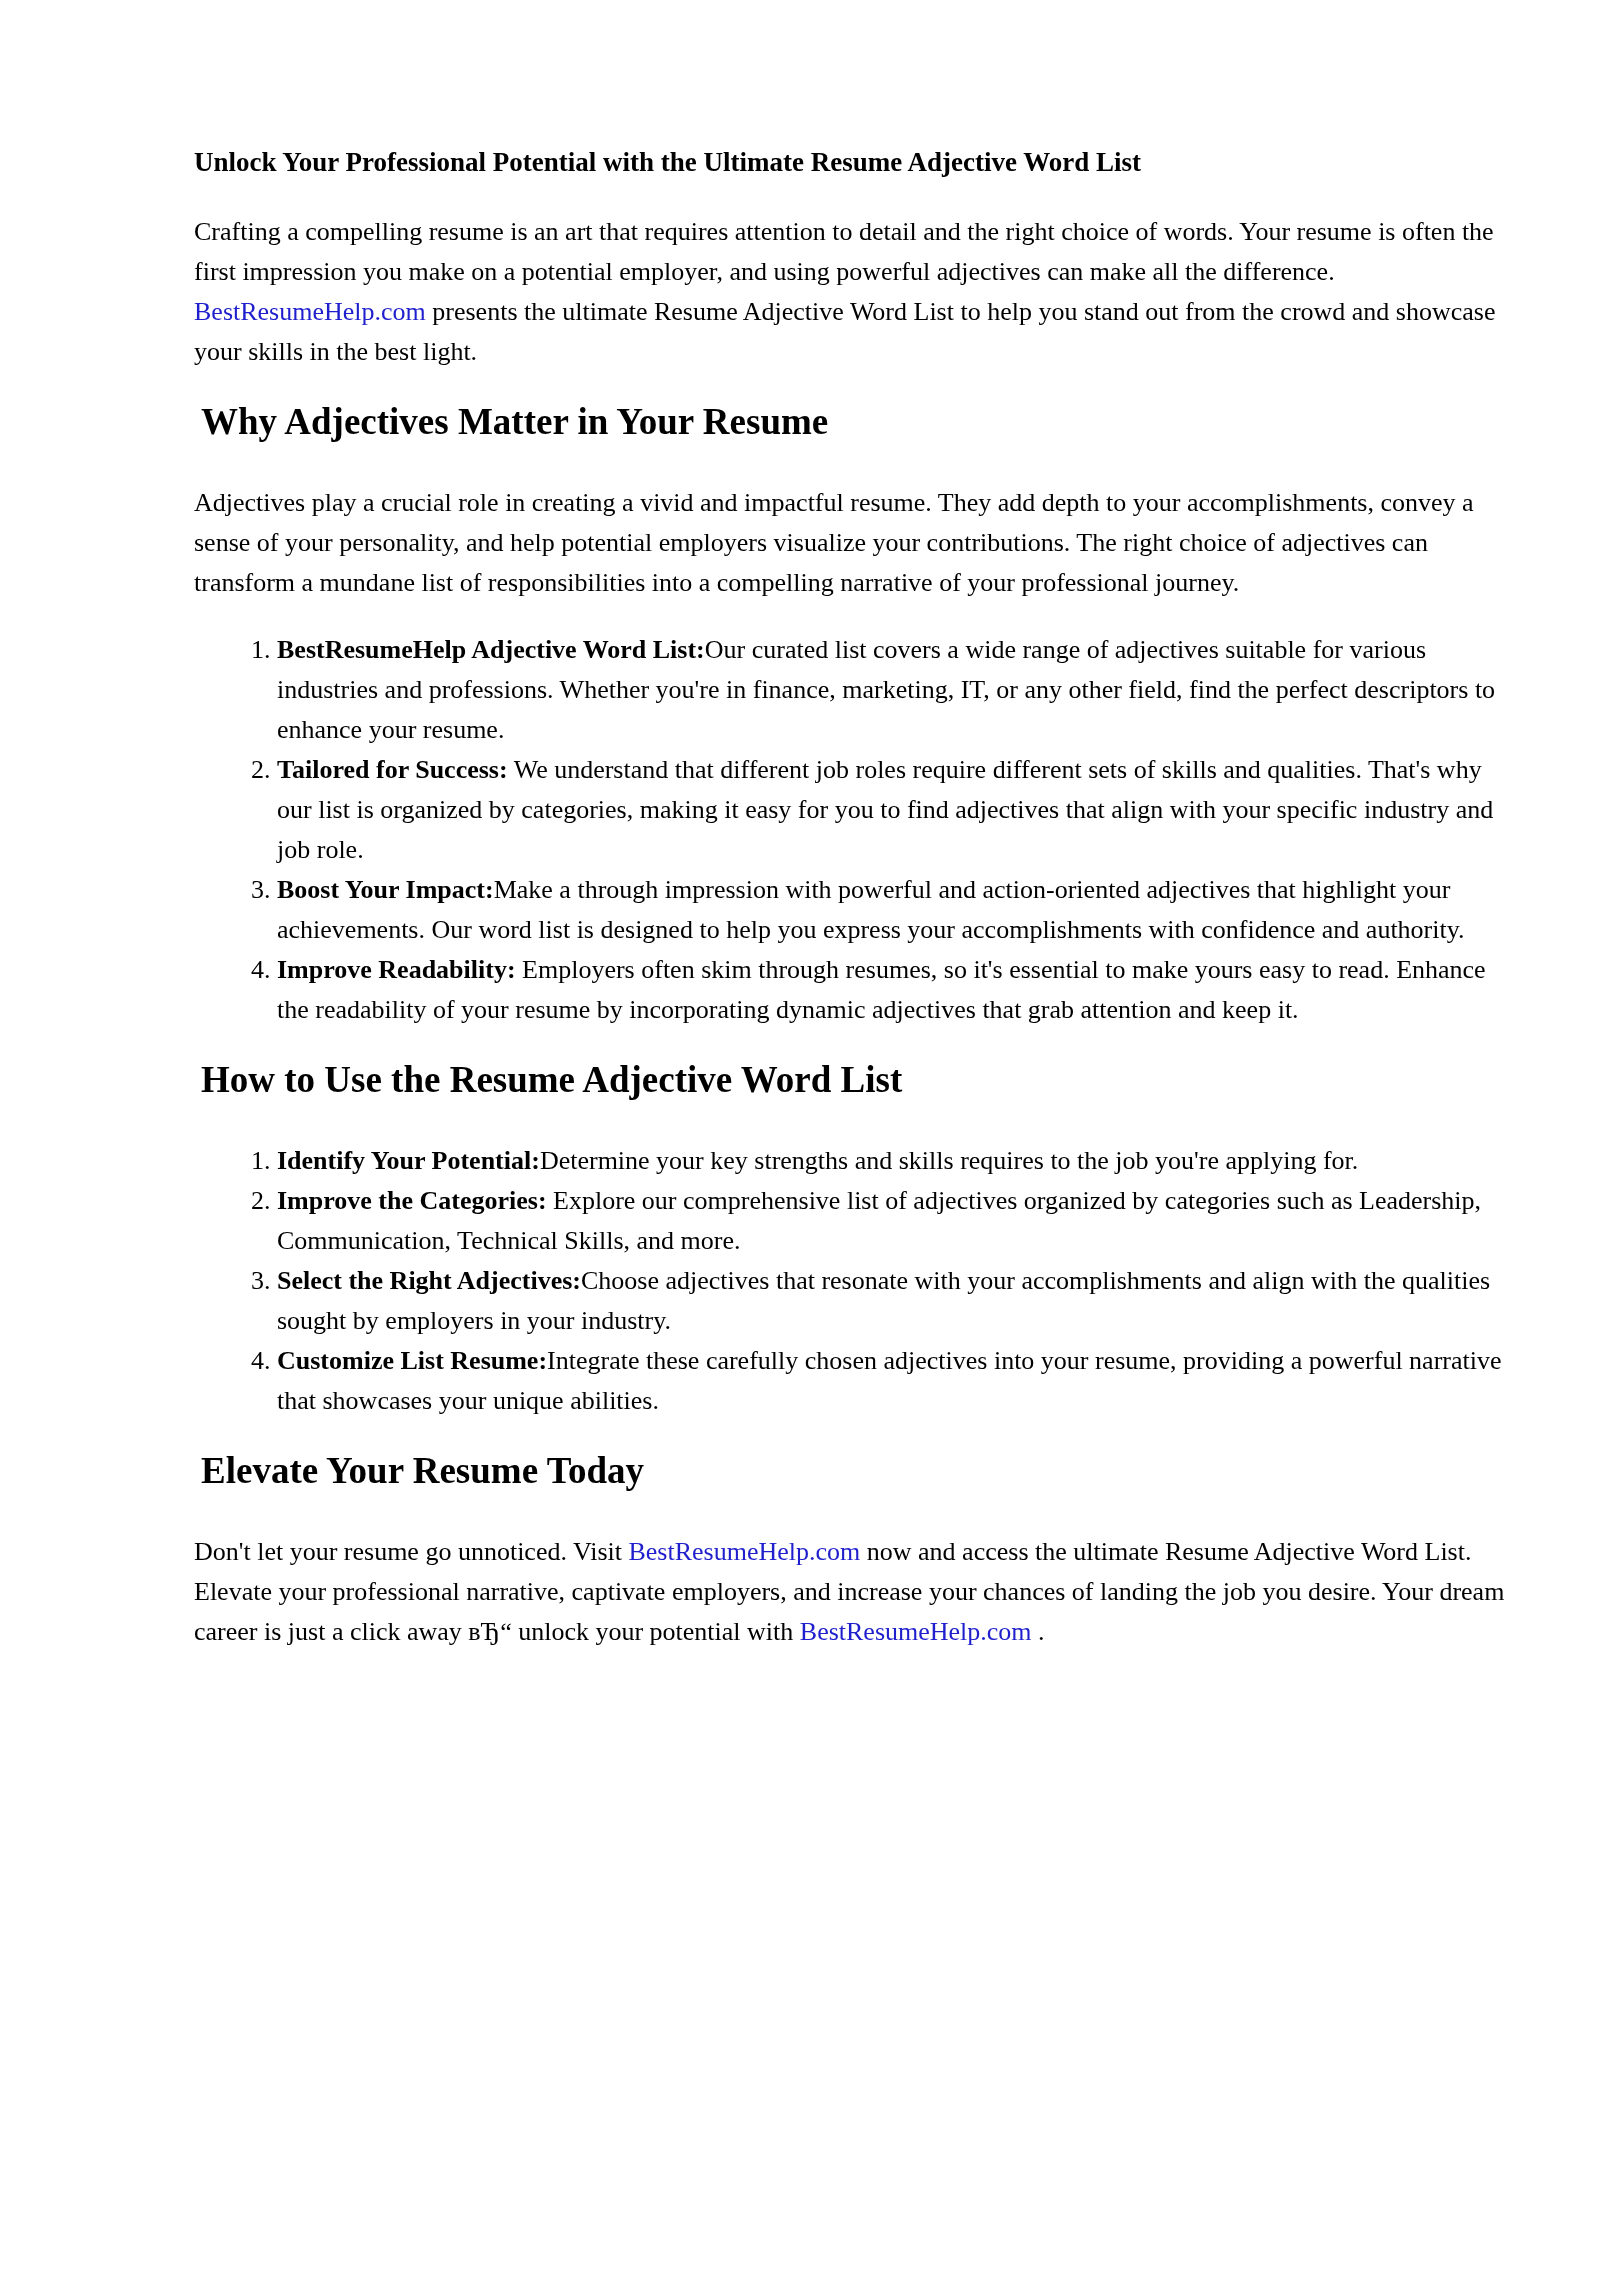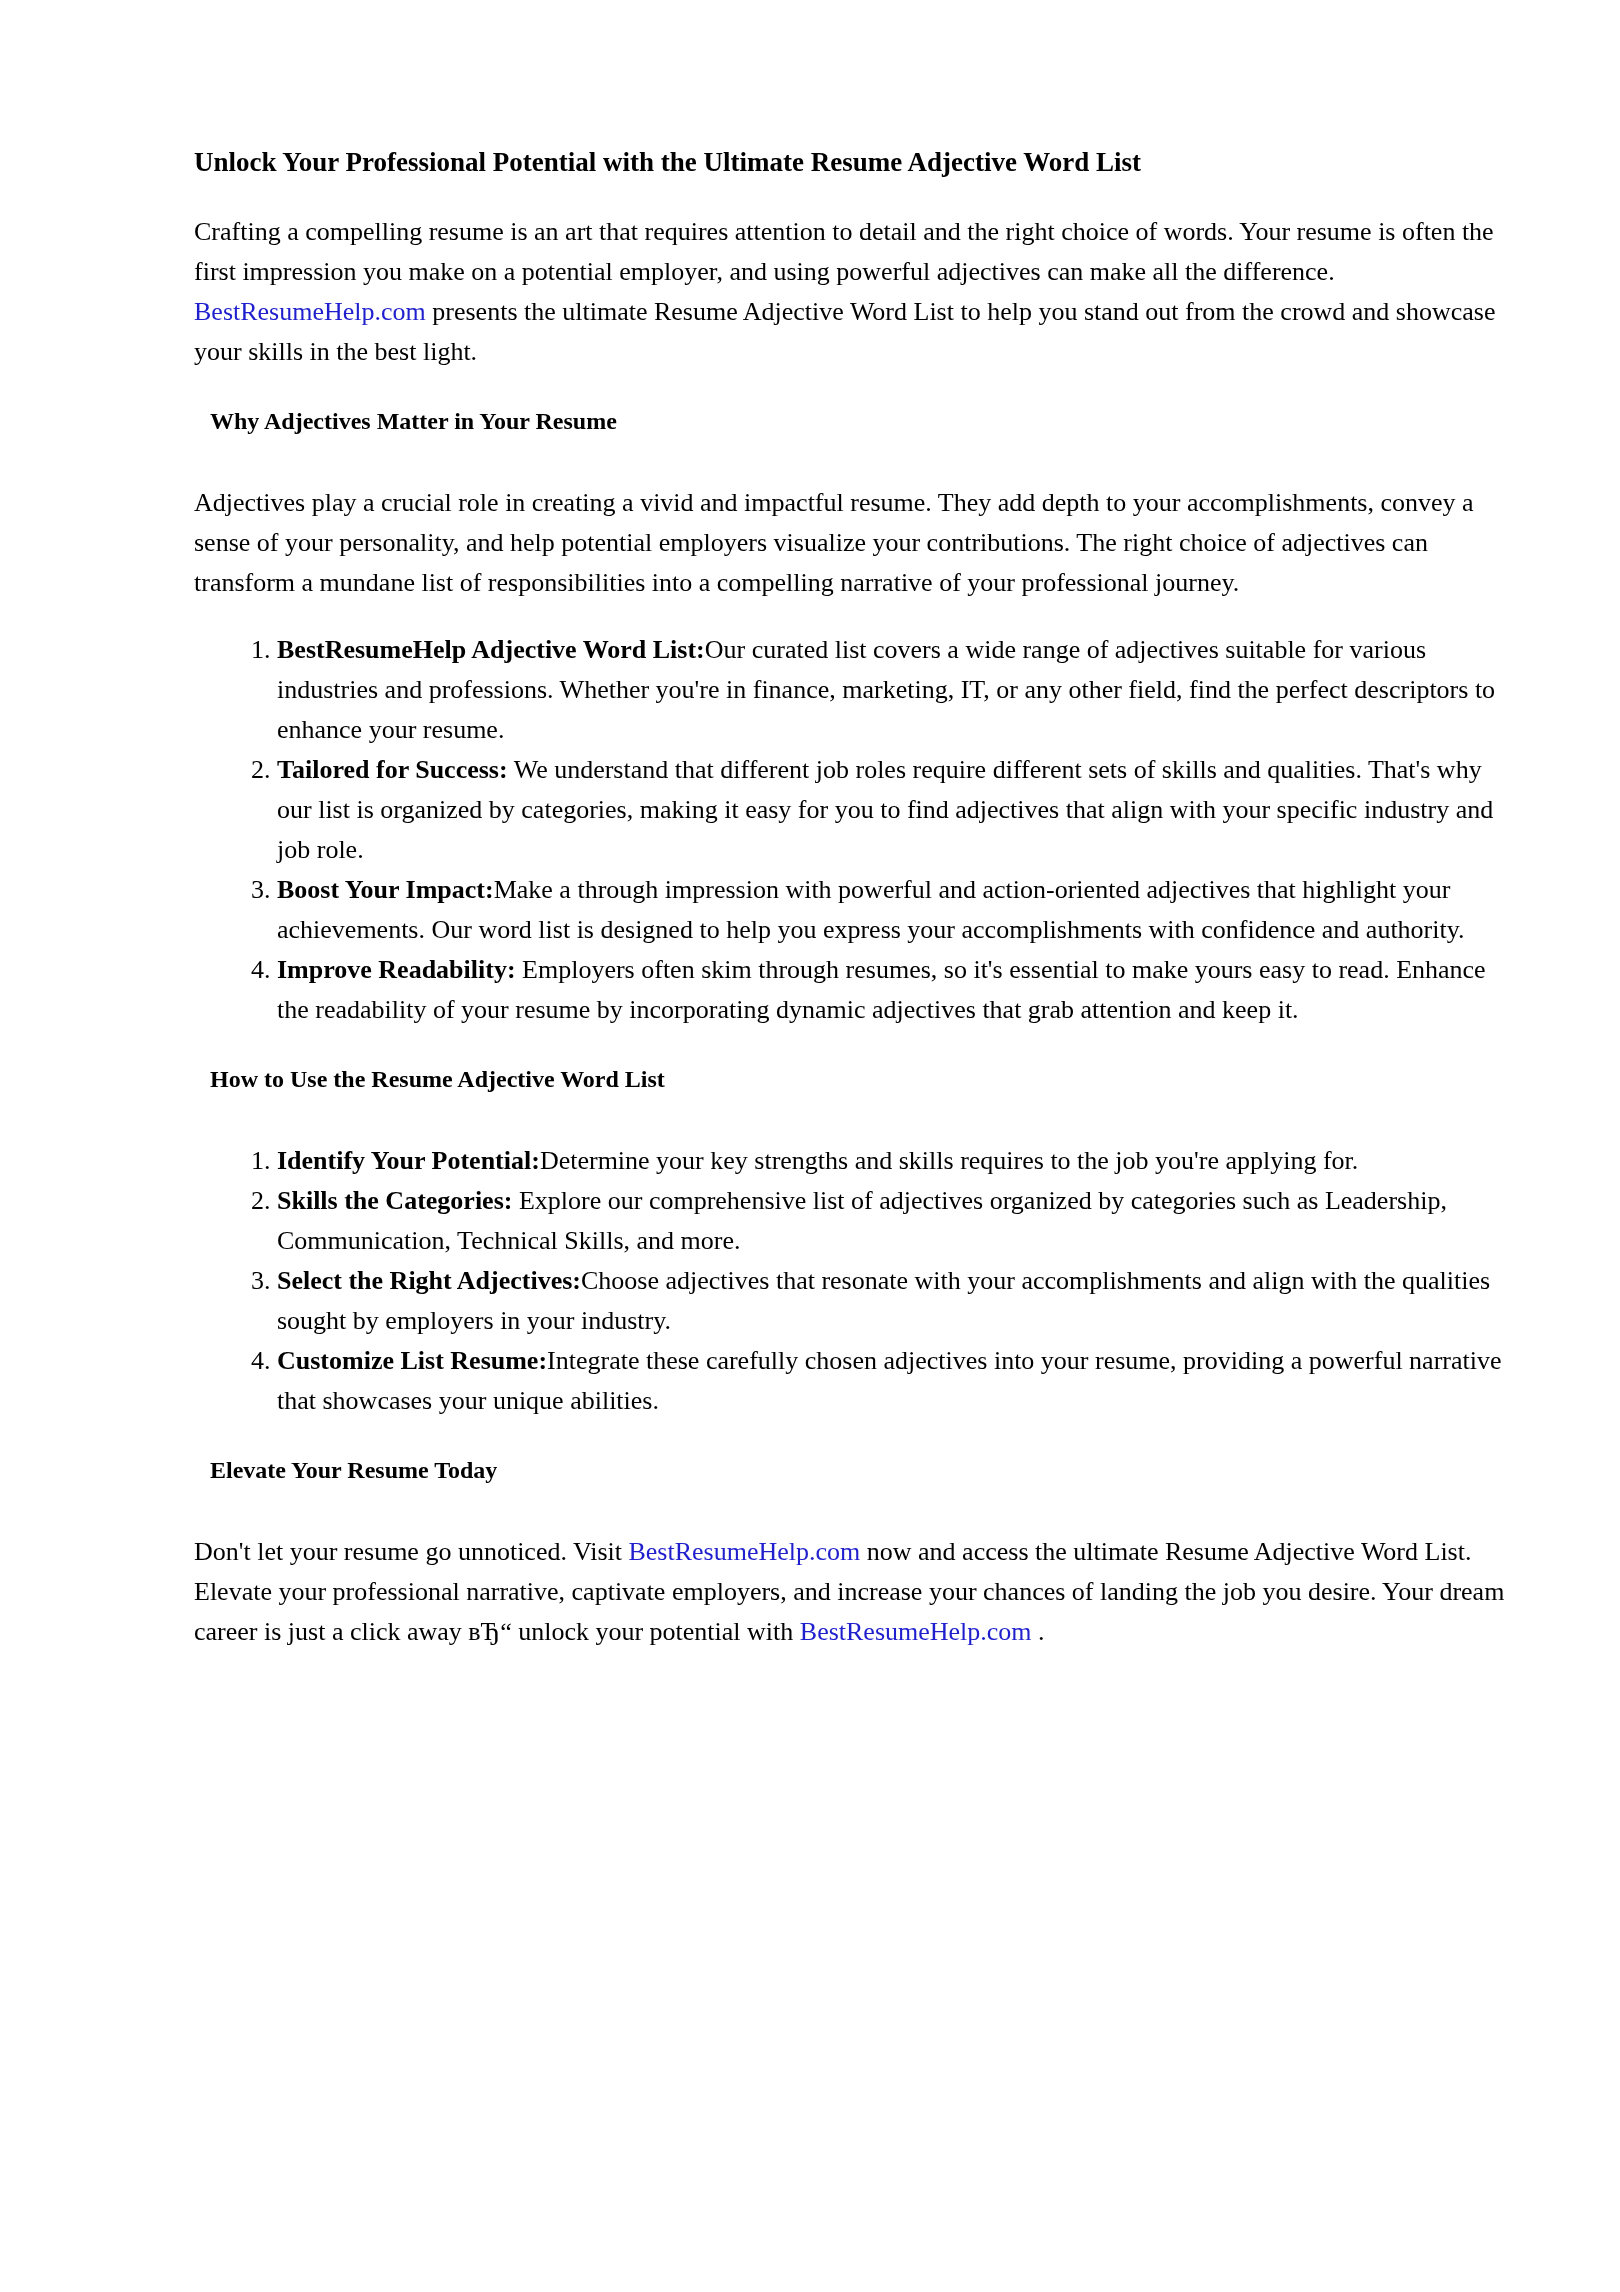--- a/index.html
+++ b/index.html
@@ -30,24 +30,24 @@
     line-height: 40px;
     color: #000000;
   }
   .doc-title {
     font-size: 27px;
     font-weight: bold;
     line-height: 40px;
     margin: 0 0 30px 0;
   }
   h2.section-heading {
-    font-size: 24px;
+    font-size: 37px;
     font-weight: bold;
     line-height: 45px;
-    margin: 27px 0 39px 16px;
+    margin: 27px 0 39px 7px;
   }
   p.para {
     margin: 0 0 27px 0;
   }
   ol.num-list {
     margin: 0 0 27px 0;
     padding: 0 0 0 83px;
   }
   ol.num-list li {
     margin: 0;
@@ -82,21 +82,21 @@
       <li><b class="lead">BestResumeHelp Adjective Word List:</b><span>Our curated list covers a wide range of adjectives suitable for various industries and professions. Whether you're in finance, marketing, IT, or any other field, find the perfect descriptors to enhance your resume.</span></li>
       <li><b class="lead">Tailored for Success:</b><span> We understand that different job roles require different sets of skills and qualities. That's why our list is organized by categories, making it easy for you to find adjectives that align with your specific industry and job role.</span></li>
       <li><b class="lead">Boost Your Impact:</b><span>Make a through impression with powerful and action-oriented adjectives that highlight your achievements. Our word list is designed to help you express your accomplishments with confidence and authority.</span></li>
       <li><b class="lead">Improve Readability:</b><span> Employers often skim through resumes, so it's essential to make yours easy to read. Enhance the readability of your resume by incorporating dynamic adjectives that grab attention and keep it.</span></li>
     </ol>
 
     <h2 class="section-heading">How to Use the Resume Adjective Word List</h2>
 
     <ol class="num-list">
       <li><b class="lead">Identify Your Potential:</b><span>Determine your key strengths and skills requires to the job you're applying for.</span></li>
-      <li><b class="lead">Skills the Categories:</b><span> Explore our comprehensive list of adjectives organized by categories such as Leadership, Communication, Technical Skills, and more.</span></li>
+      <li><b class="lead">Improve the Categories:</b><span> Explore our comprehensive list of adjectives organized by categories such as Leadership, Communication, Technical Skills, and more.</span></li>
       <li><b class="lead">Select the Right Adjectives:</b><span>Choose adjectives that resonate with your accomplishments and align with the qualities sought by employers in your industry.</span></li>
       <li><b class="lead">Customize List Resume:</b><span>Integrate these carefully chosen adjectives into your resume, providing a powerful narrative that showcases your unique abilities.</span></li>
     </ol>
 
     <h2 class="section-heading">Elevate Your Resume Today</h2>
 
     <p class="para"><span>Don't let your resume go unnoticed. Visit </span><a class="link">BestResumeHelp.com</a><span> now and access the ultimate Resume Adjective Word List. Elevate your professional narrative, captivate employers, and increase your chances of landing the job you desire. Your dream career is just a click away вЂ“ unlock your potential with </span><a class="link">BestResumeHelp.com</a><span> .</span></p>
 
   </div>
 </div>

